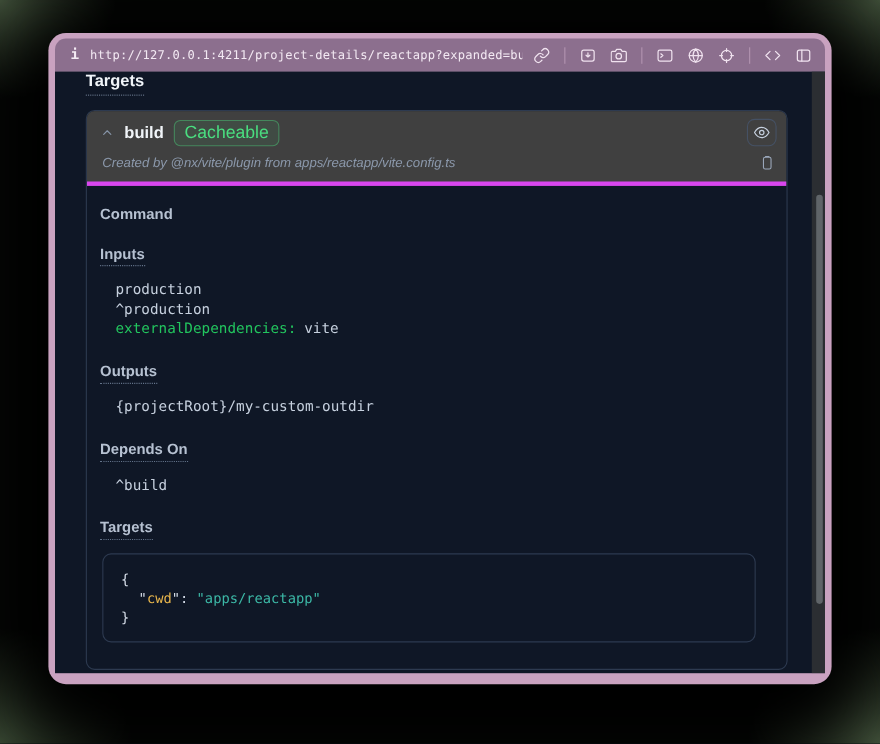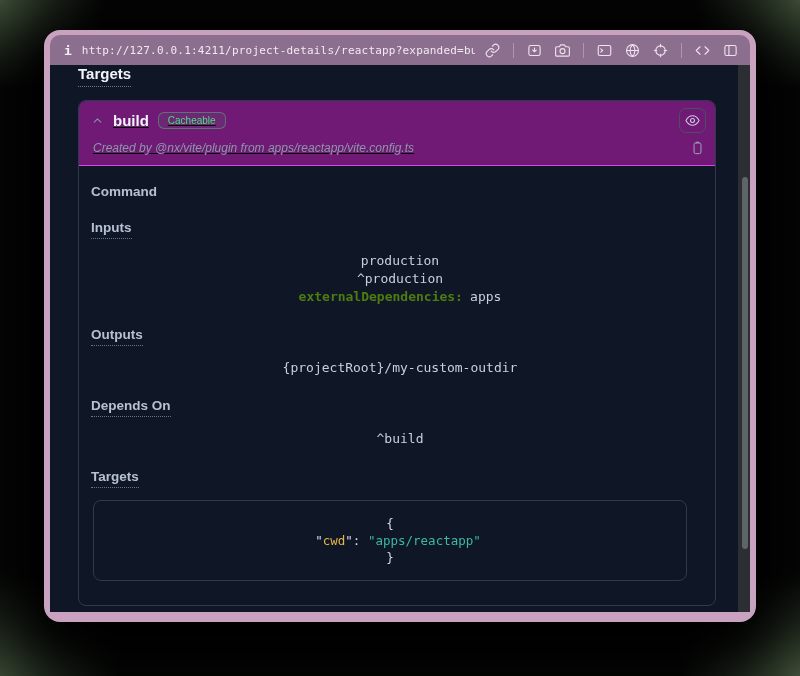--- a/index.html
+++ b/index.html
@@ -34,50 +34,50 @@
     position:relative; height:547px; background:#0f1726; overflow:hidden;padding-left:35px;
   }
   .content { position:absolute; left:0; top:0; right:12px; padding:0 22px 0 28px; }
   h2.targets {
     margin-top:-7px; display:inline-block;
     font-size:15px; font-weight:700; color:#f1f5f9;
     border-bottom:1.5px dotted #6b7a90; padding-bottom:4px;
   }
   
   .card { margin-top:13px; border:1px solid #2d3a50; border-radius:8px; overflow:hidden; }
-  .card-head { background:#701a75; border-bottom:1px solid #d946ef;text-decoration:underline; }
+  .card-head { background:#404040; border-bottom:4px solid #d946ef; }
   .head-row { display:flex; align-items:center; padding:7px 9px 4px 12px; gap:9px; cursor:pointer; }
   .chev svg { width:13px; height:13px; stroke:#8593a6; fill:none; stroke-width:2; stroke-linecap:round; stroke-linejoin:round; display:block; }
   .tname { font-size:15px; font-weight:700; color:#f1f5f9; }
   .badge {
-    font-size:10px; color:#4ade80; background:rgba(74,222,128,0.07);
+    font-size:16px; color:#4ade80; background:rgba(74,222,128,0.07);
     border:1px solid rgba(74,222,128,0.4); border-radius:6px; padding:2px 9px;
   }
   .spacer { flex:1 1 auto; }
   .eyebtn {
     width:27px; height:25px; background:transparent; border:1px solid #455164; border-radius:7px;
     display:flex; align-items:center; justify-content:center; cursor:pointer;
   }
   .eyebtn svg { width:15px; height:15px; stroke:#c6d0de; fill:none; stroke-width:1.7; }
   .sub-row { display:flex; align-items:center; padding:3px 10px 9px 14px; gap:9px;justify-content:flex-end; }
   .created { font-size:12px; font-style:italic; color:#8b98ab; flex:1 1 auto; }
   .chip {
     font-family:"DejaVu Sans Mono", monospace; font-size:12.5px; color:#eef2f7;
     background:#434e60; border-radius:4px; padding:3px 9px; white-space:nowrap;
   }
   .copybtn { background:none; border:none; cursor:pointer; display:flex; }
   .copybtn svg { width:15px; height:16px; stroke:#9aa7ba; fill:none; stroke-width:1.6; stroke-linejoin:round; }
-  .card-body { padding:18px 20px 24px 12px;text-align:center; }
+  .card-body { padding:18px 20px 24px 12px; }
   h4.sec { font-size:13.5px; font-weight:600; color:#b6c1d1; display:table; }
   h4.dotted { border-bottom:1.5px dotted #64748b; padding-bottom:3px; }
   .sec-gap { margin-top:21px; }
   .cmdline { margin:13px 0 0 14px; font-size:13.5px; color:#cbd5e1; display:flex; align-items:center; gap:7px; }
   .extlink svg { width:14px; height:14px; stroke:#8593a6; fill:none; stroke-width:1.7; stroke-linecap:round; stroke-linejoin:round; display:block; cursor:pointer; }
   .monoblock { margin:13px 0 0 14px; font-family:"DejaVu Sans Mono", monospace; font-size:13px; color:#c6d0de; line-height:18px; }
-  .monoblock .bold { font-weight:700; color:#4d7c0f; }
+  .monoblock .bold { font-weight:400; color:#22c55e; }
   .kvv { margin-left:0.55em; }
   .codeblock {
     margin:12px 8px 0 2px; border:1px solid #2d3a50; border-radius:8px;
     padding:14px 16px; font-family:"DejaVu Sans Mono", monospace; font-size:12.5px;
     color:#d5dde8; line-height:17px;
   }
   .codeblock .indent { padding-left:16px; }
   .json-key { color:#e8b64c;margin-top:12px; }
   .json-q { color:#d5dde8; }
   .json-str { color:#3cb8a6; }
@@ -182,21 +182,21 @@
           </div>
         </div>
 
         <div class="card-body">
           <h4 class="sec">Command</h4>
 
           <h4 class="sec dotted sec-gap">Inputs</h4>
           <div class="monoblock">
             <div>production</div>
             <div>^production</div>
-            <div><span class="bold">externalDependencies:</span><span class="kvv">apps</span></div>
+            <div><span class="bold">externalDependencies:</span><span class="kvv">vite</span></div>
           </div>
 
           <h4 class="sec dotted sec-gap">Outputs</h4>
           <div class="monoblock">
             <div>{projectRoot}/my-custom-outdir</div>
           </div>
 
           <h4 class="sec dotted sec-gap">Depends On</h4>
           <div class="monoblock">
             <div>^build</div>

